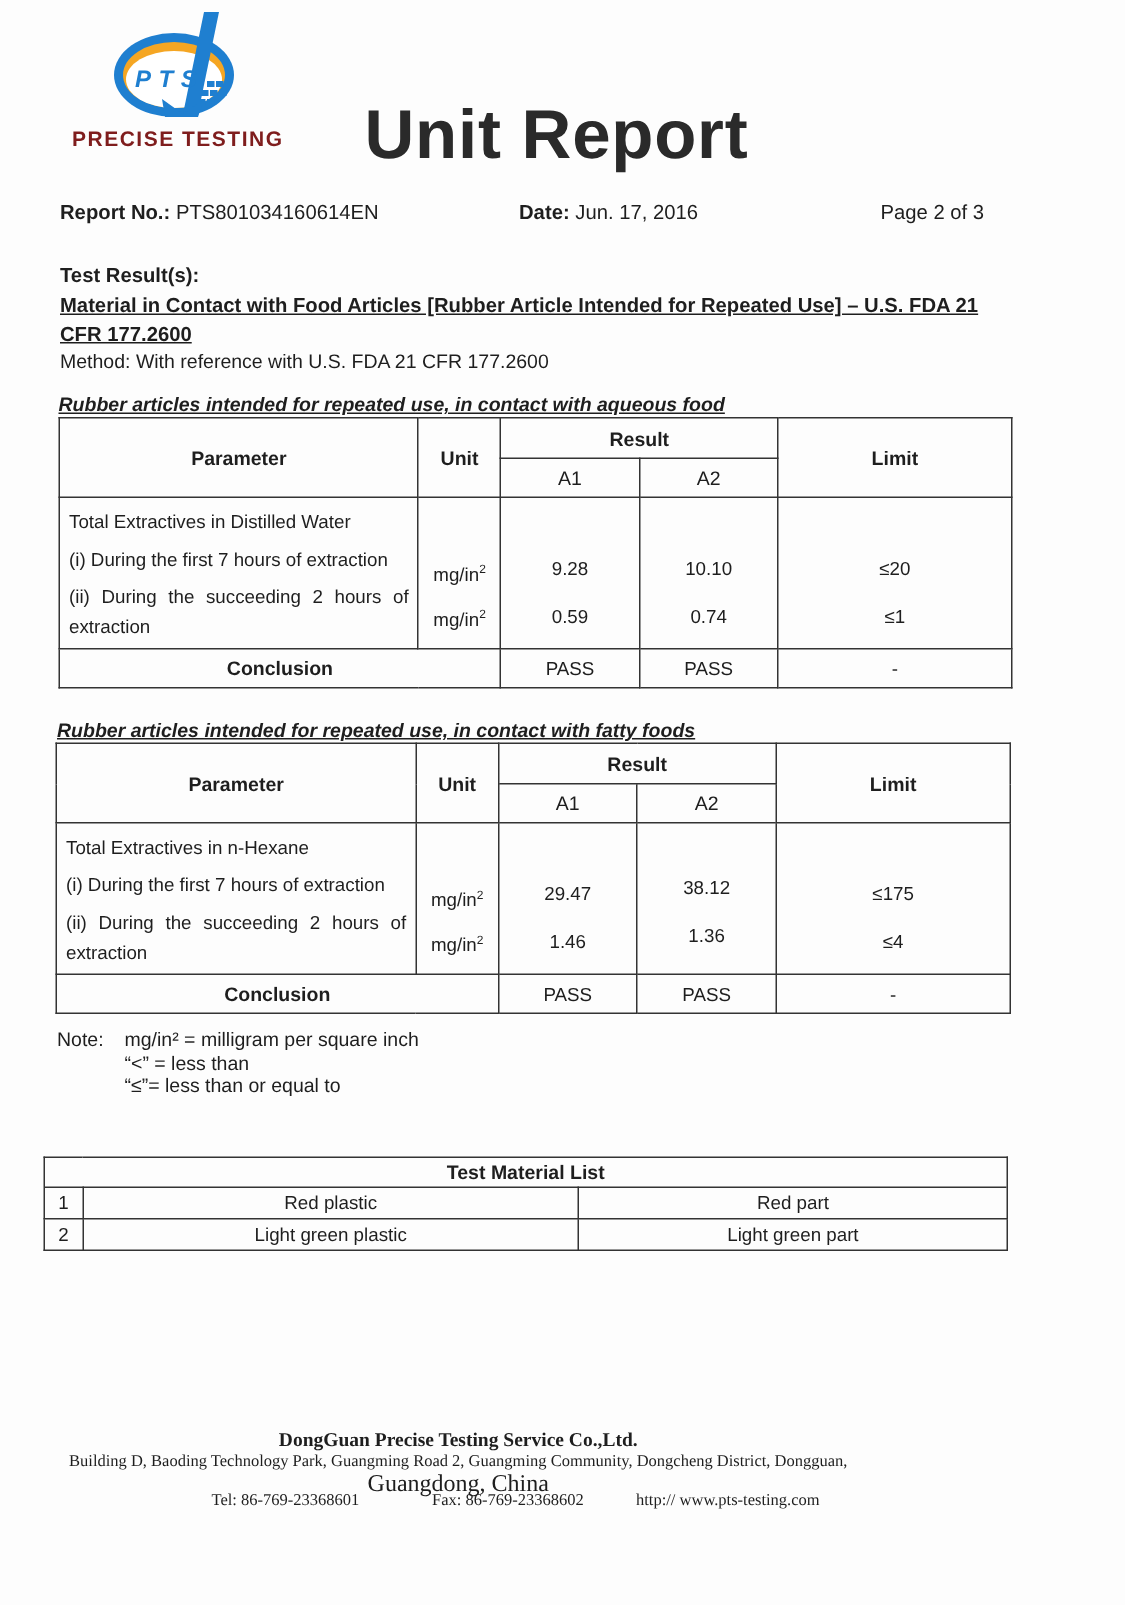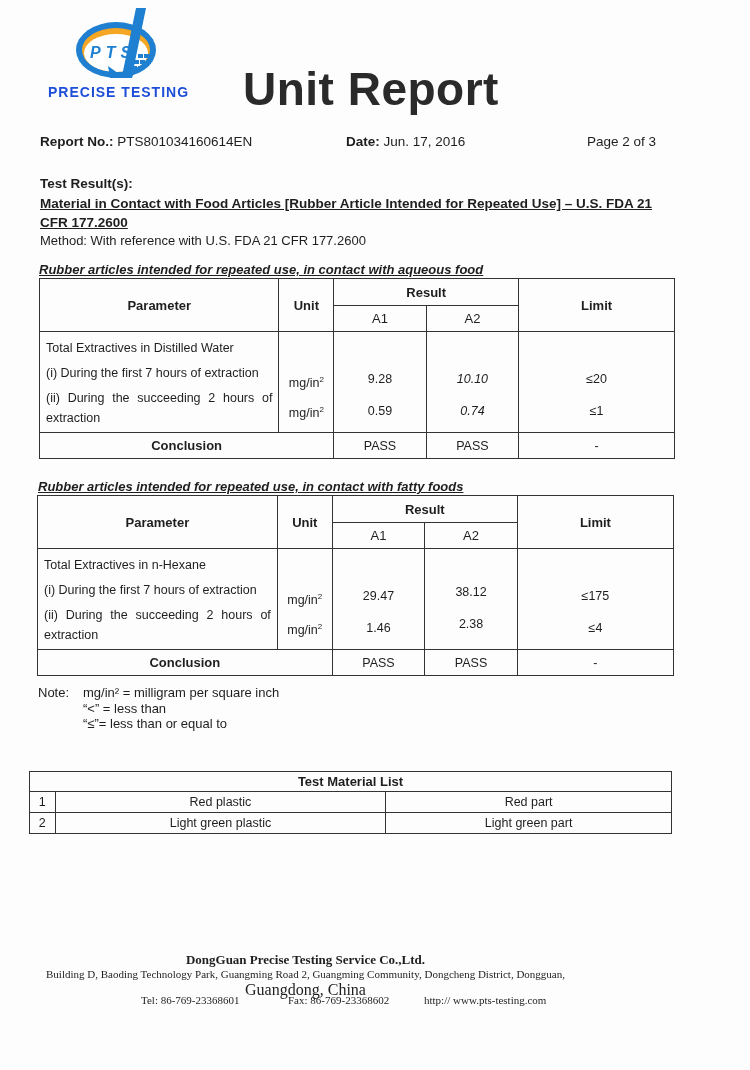--- a/index.html
+++ b/index.html
@@ -1,19 +1,19 @@
 <!DOCTYPE html>
 <html><head>
 <meta charset="utf-8">
 <style>
   html, body { margin:0; padding:0; }
   body { width:750px; height:1070px; background:#fdfdfd; position:relative; font-family:"Liberation Sans", sans-serif; color:#1e1e1e; overflow:hidden; }
   .abs { position:absolute; }
   .logo { left:48px; top:6px; width:150px; height:95px; }
-  .logo-text { left:48px; top:84px; font-size:14px; font-weight:bold; letter-spacing:1px; color:#1d4ed8; }
+  .logo-text { left:48px; top:84px; font-size:14px; font-weight:bold; letter-spacing:1px; color:#7f1d1d; }
   .title { left:243px; top:62px; font-size:46px; font-weight:bold; color:#2a2a2a; letter-spacing:0.5px; }
   .meta { top:134px; font-size:13.5px; }
   .meta b { font-weight:bold; }
   .sec { font-size:13.5px; }
   .u { text-decoration:underline; font-weight:bold; }
   .caption { font-size:13px; font-style:italic; font-weight:bold; text-decoration:underline; }
   table { border-collapse:collapse; font-size:12.5px; }
   td, th { border:1.3px solid #333; padding:0; text-align:center; vertical-align:middle; }
   th { font-weight:bold; font-size:13px; }
   .param { text-align:left; padding:4px 6px; line-height:25px; }
@@ -83,21 +83,21 @@
       <div class="j">(ii) During the succeeding 2 hours of extraction</div>
     </td>
     <td style="line-height:25px; padding-top:25px;">
       <div style="height:30px; line-height:30px;"><span>mg/in</span><sup>2</sup></div>
       <div style="height:30px; line-height:30px;"><span>mg/in</span><sup>2</sup></div>
     </td>
     <td style="padding-top:25px;">
       <div style="height:33px; line-height:33px;">9.28</div>
       <div style="height:30px; line-height:30px;">0.59</div>
     </td>
-    <td style="padding-top:25px;font-style:italic;">
+    <td style="padding-top:25px;">
       <div style="height:33px; line-height:33px;">10.10</div>
       <div style="height:30px; line-height:30px;">0.74</div>
     </td>
     <td style="padding-top:25px;">
       <div style="height:33px; line-height:33px;">≤20</div>
       <div style="height:30px; line-height:30px;">≤1</div>
     </td>
   </tr>
   <tr style="height:26px;">
     <td colspan="2" style="font-weight:bold; font-size:13px;">Conclusion</td>
@@ -130,21 +130,21 @@
     <td style="padding-top:25px;">
       <div style="height:30px; line-height:30px;"><span>mg/in</span><sup>2</sup></div>
       <div style="height:30px; line-height:30px;"><span>mg/in</span><sup>2</sup></div>
     </td>
     <td style="padding-top:25px;">
       <div style="height:33px; line-height:33px;">29.47</div>
       <div style="height:30px; line-height:30px;">1.46</div>
     </td>
     <td style="padding-top:16px;">
       <div style="height:33px; line-height:33px;">38.12</div>
-      <div style="height:30px; line-height:30px;">2.38</div>
+      <div style="height:30px; line-height:30px;">1.36</div>
     </td>
     <td style="padding-top:25px;">
       <div style="height:33px; line-height:33px;">≤175</div>
       <div style="height:30px; line-height:30px;">≤4</div>
     </td>
   </tr>
   <tr style="height:26px;">
     <td colspan="2" style="font-weight:bold; font-size:13px;">Conclusion</td>
     <td>PASS</td>
     <td>PASS</td>

